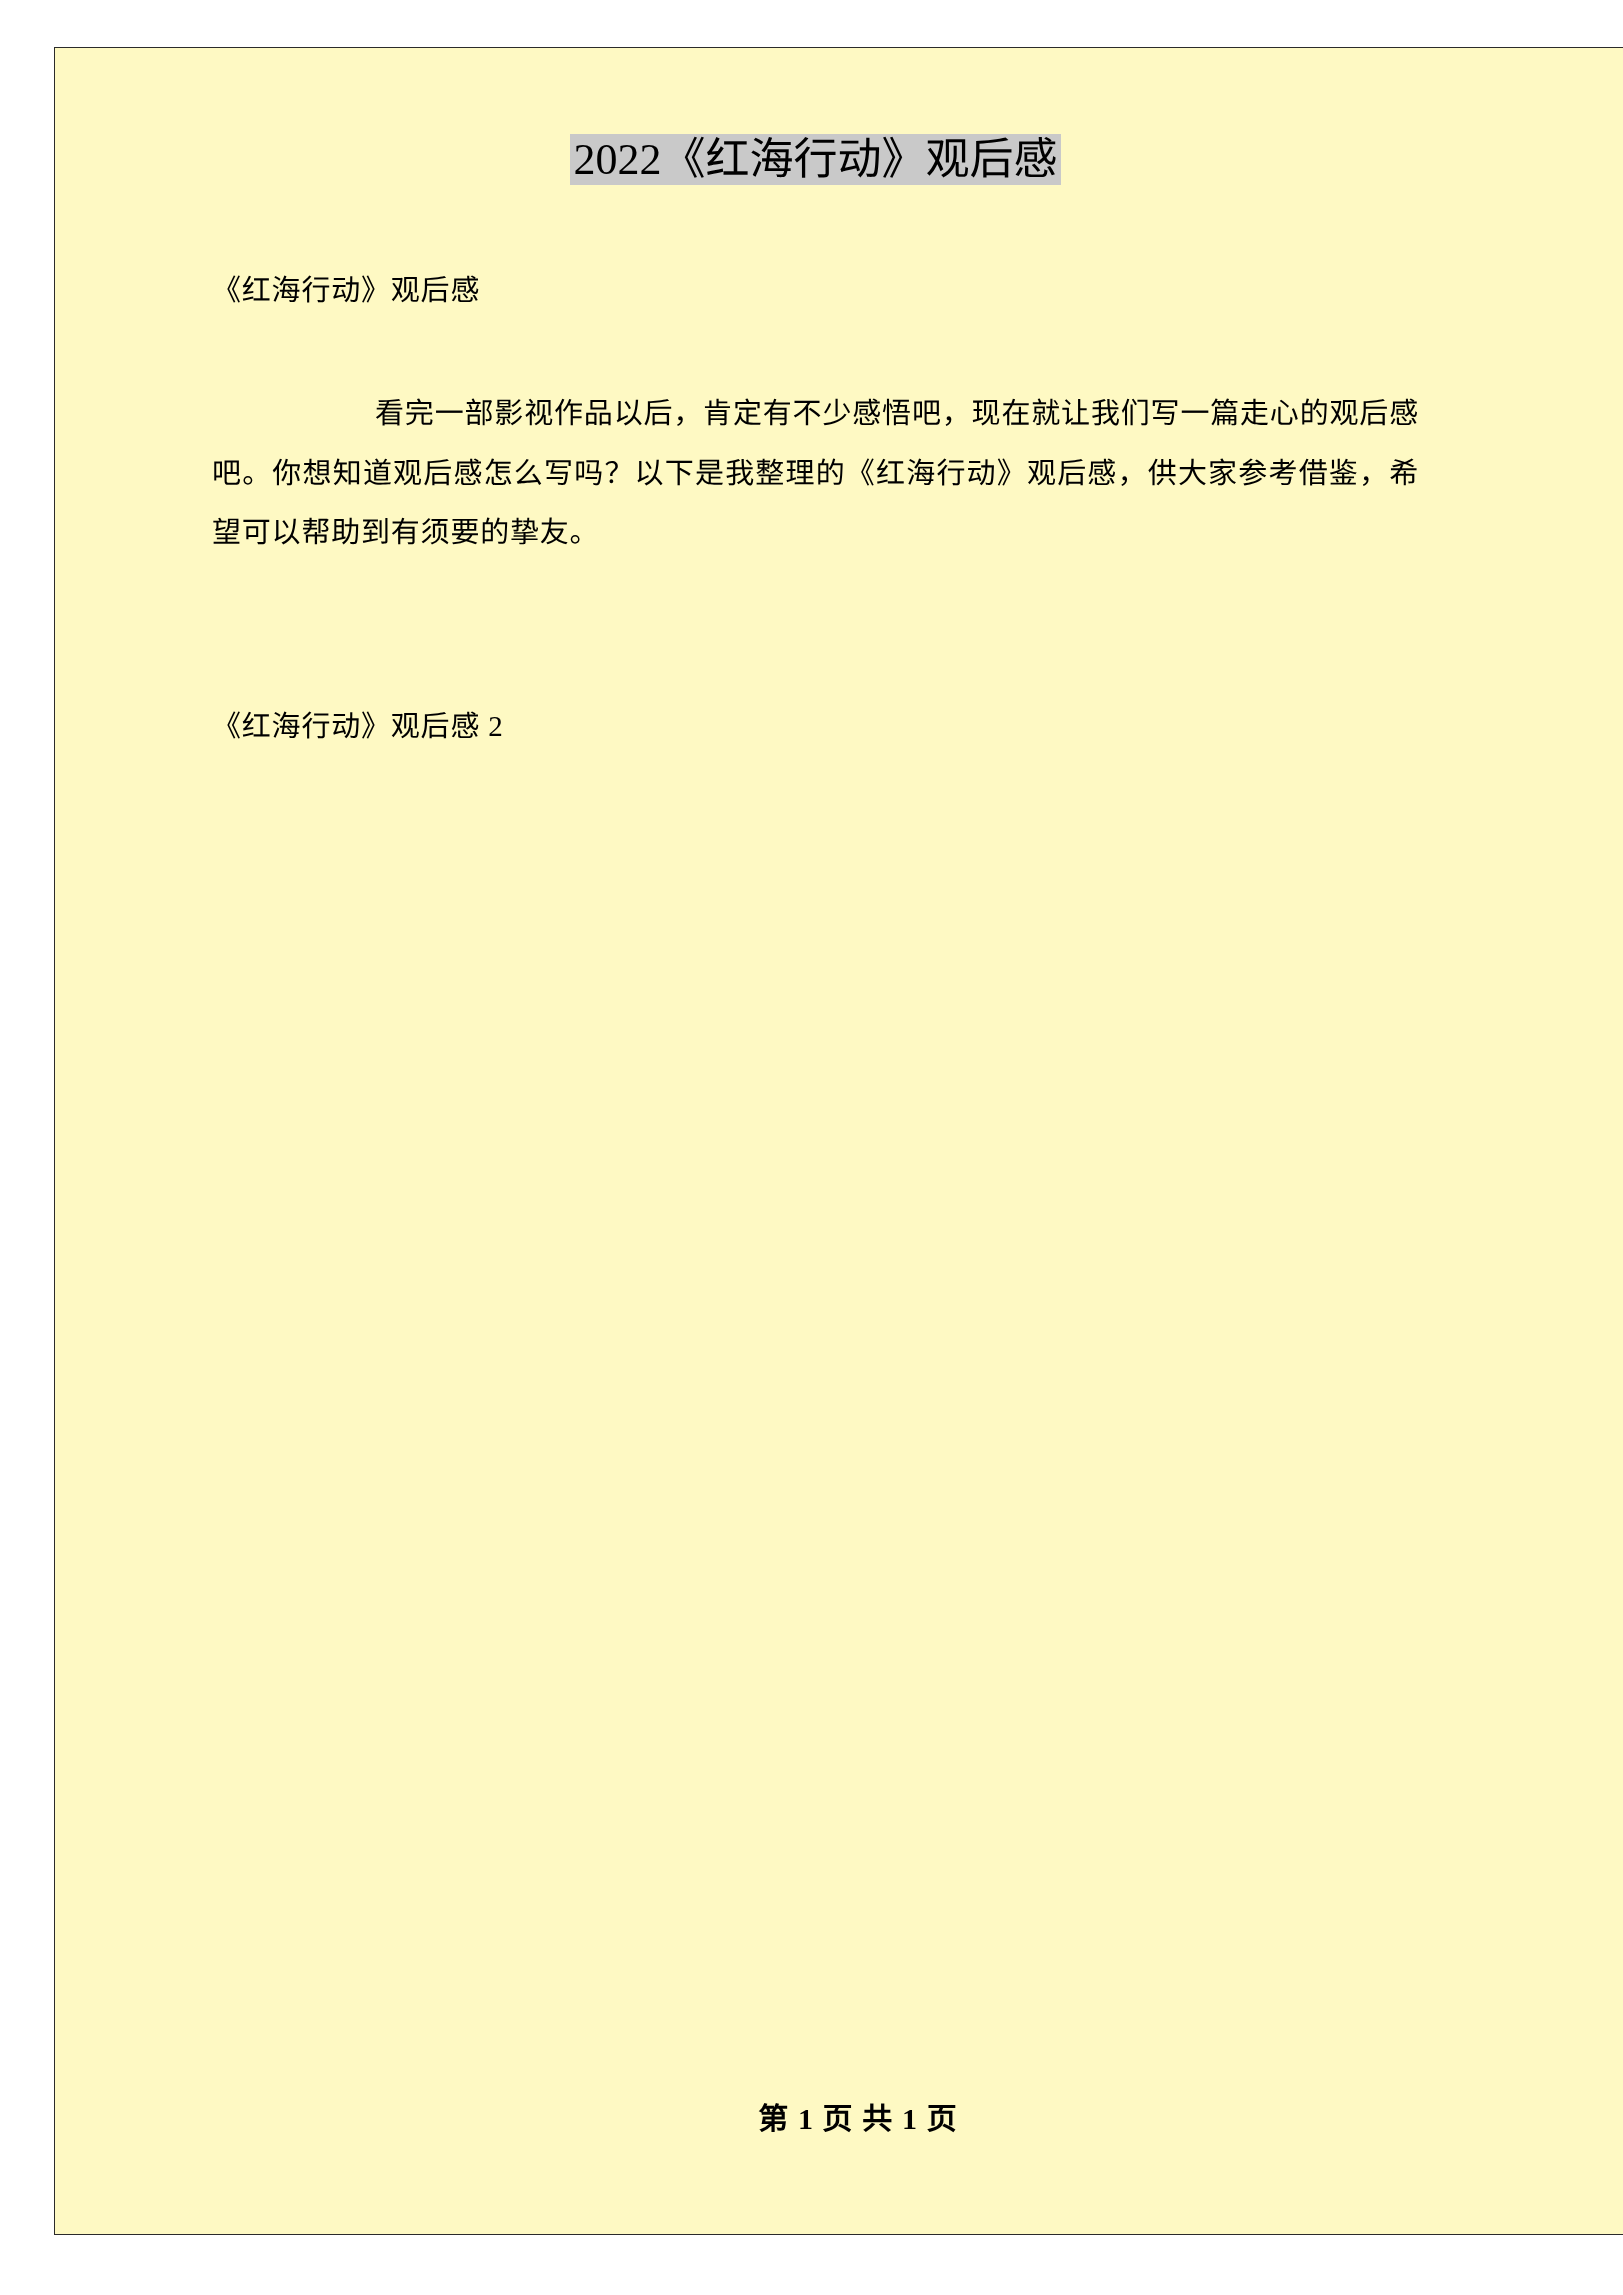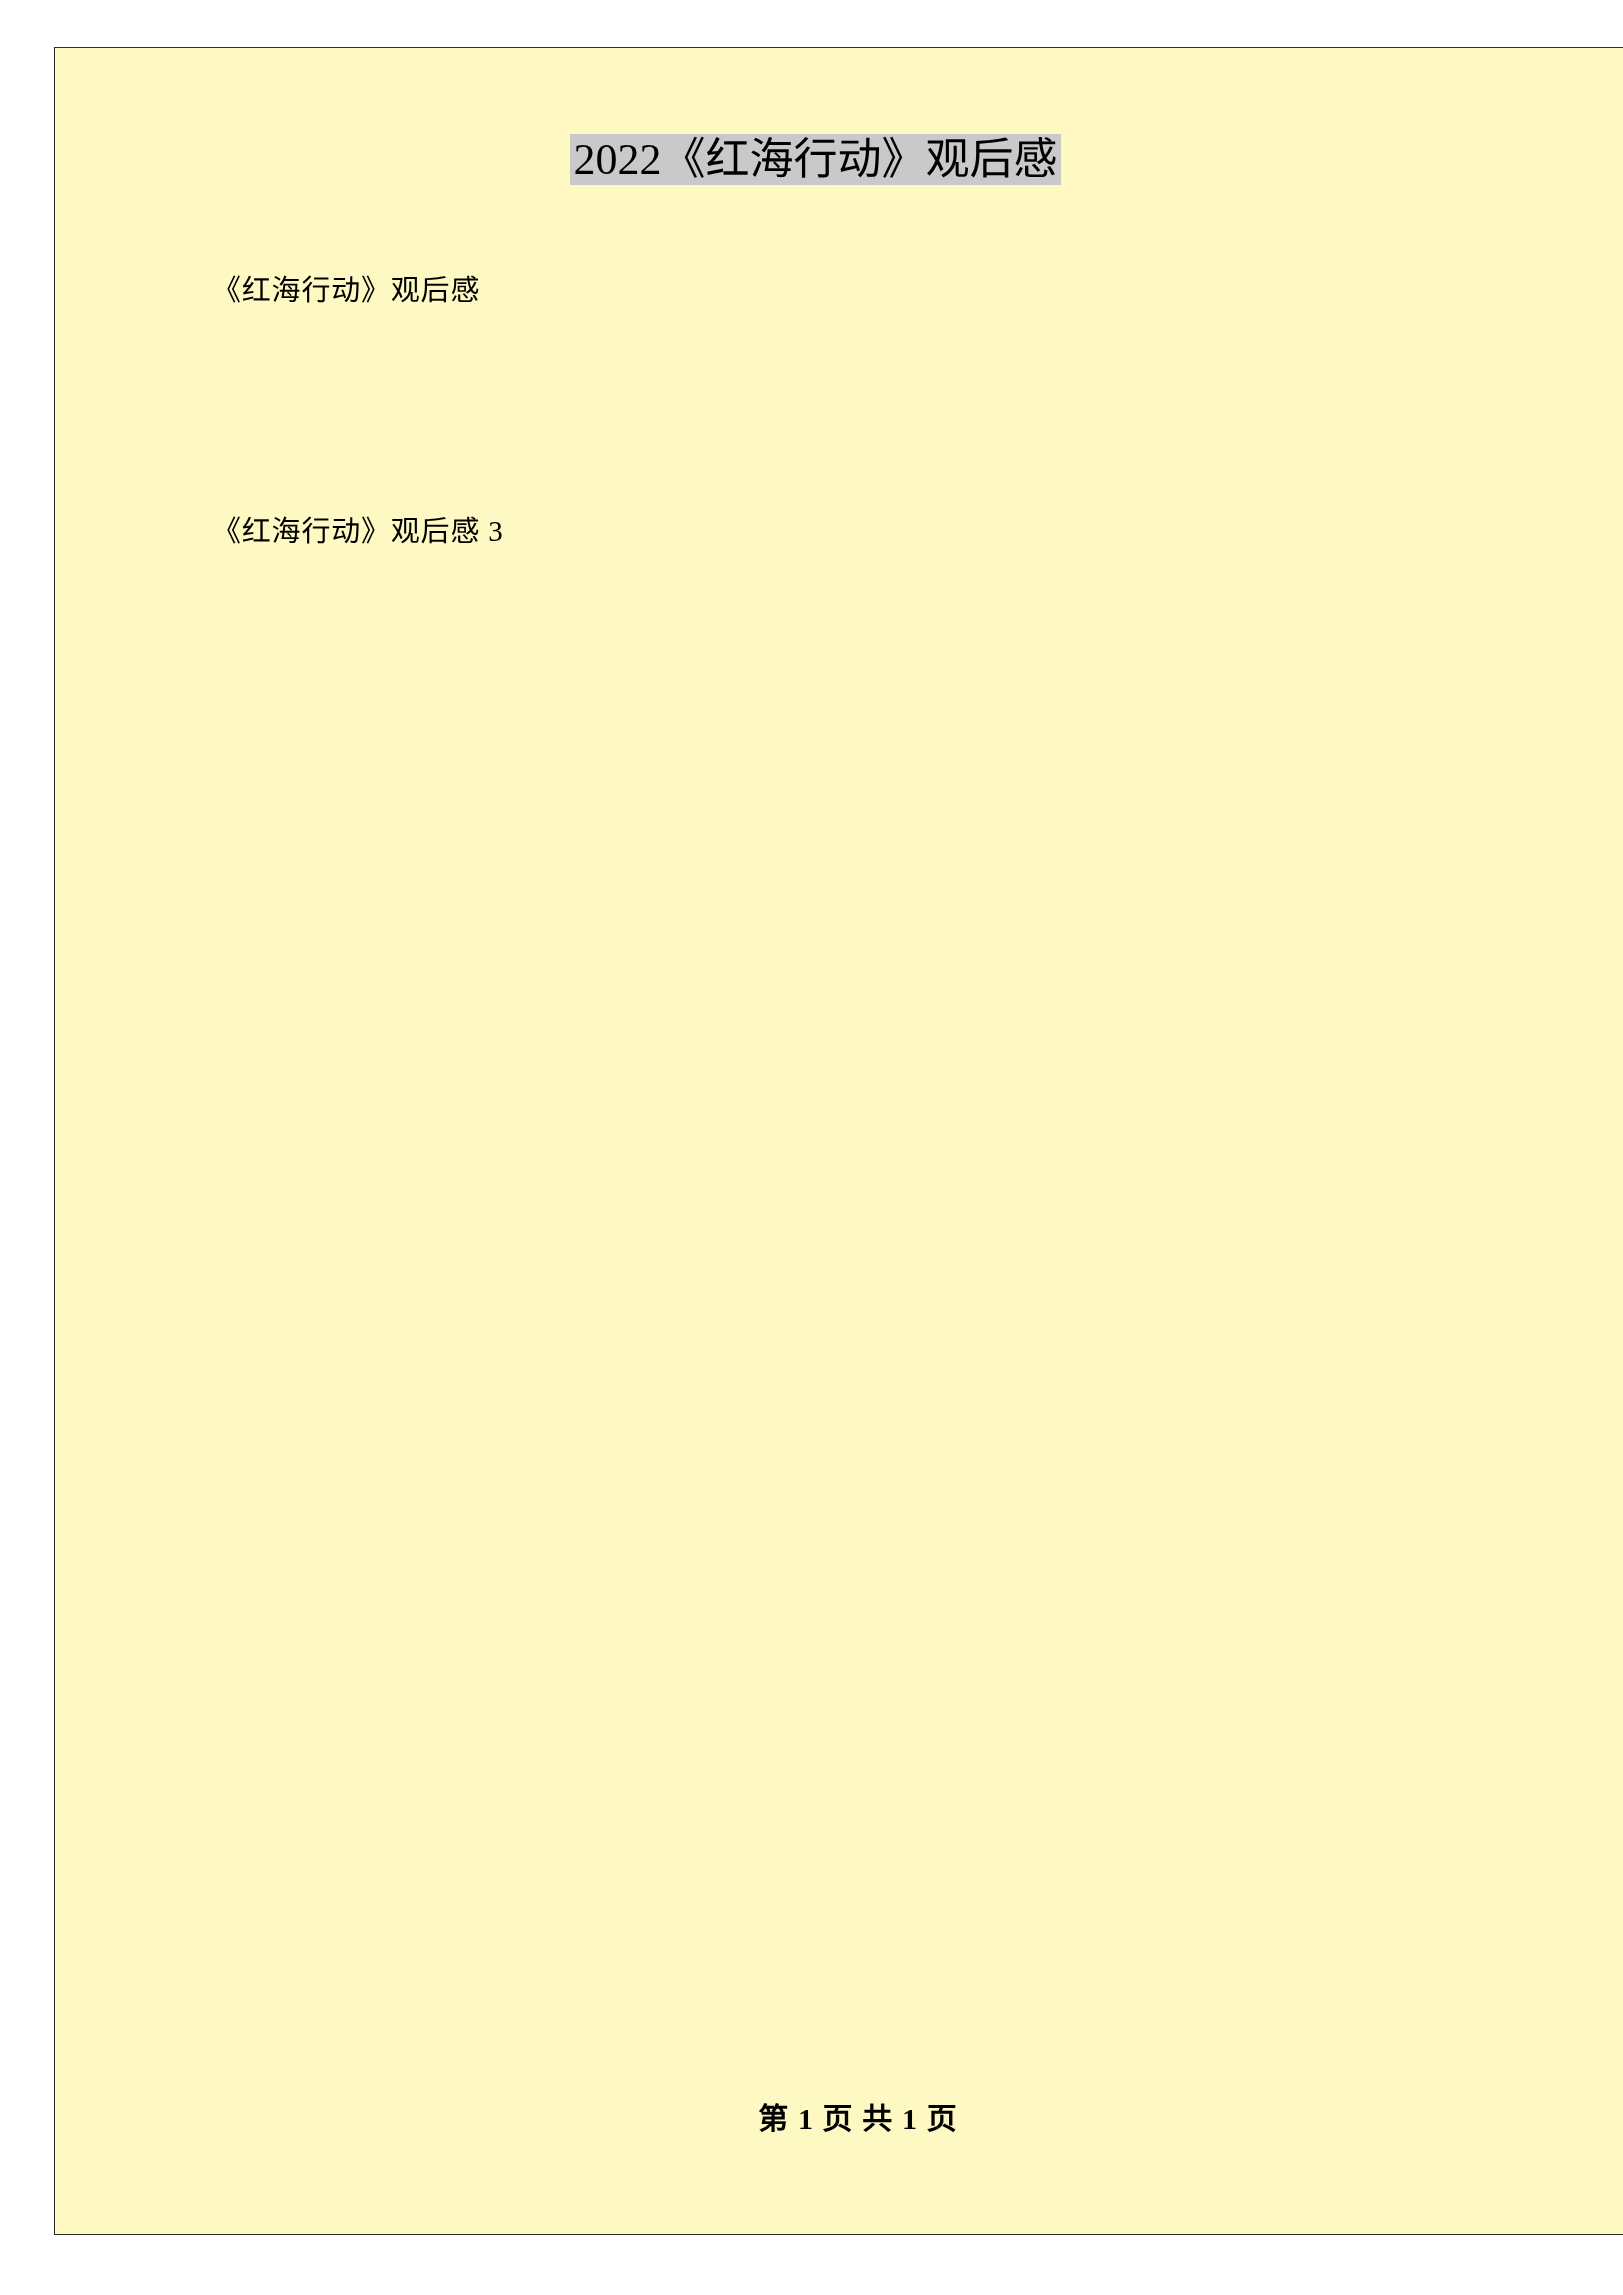--- a/index.html
+++ b/index.html
@@ -85,24 +85,25 @@
   <div class="page-inner">
 
     <h1 class="doc-title"><span class="hl">2022《红海行动》观后感</span></h1>
 
     <div class="spacer-lg"></div>
 
     <p>《红海行动》观后感</p>
 
     <div class="spacer-md"></div>
 
+    <p class="indent-deep">看完一部影视作品以后，肯定有不少感悟吧，现在就让我们写一篇走心的观后感吧。你想知道观后感怎么写吗？以下是我整理的《红海行动》观后感，供大家参考借鉴，希望可以帮助到有须要的挚友。</p>
 
     <div class="spacer-xl"></div>
 
-    <p>《红海行动》观后感 3</p>
+    <p>《红海行动》观后感 2</p>
 
     <div class="spacer-md"></div>
 
 
     <div class="spacer-md"></div>
 
 
   </div>
 
   <div class="footer">第 1 页  共 1 页</div>

